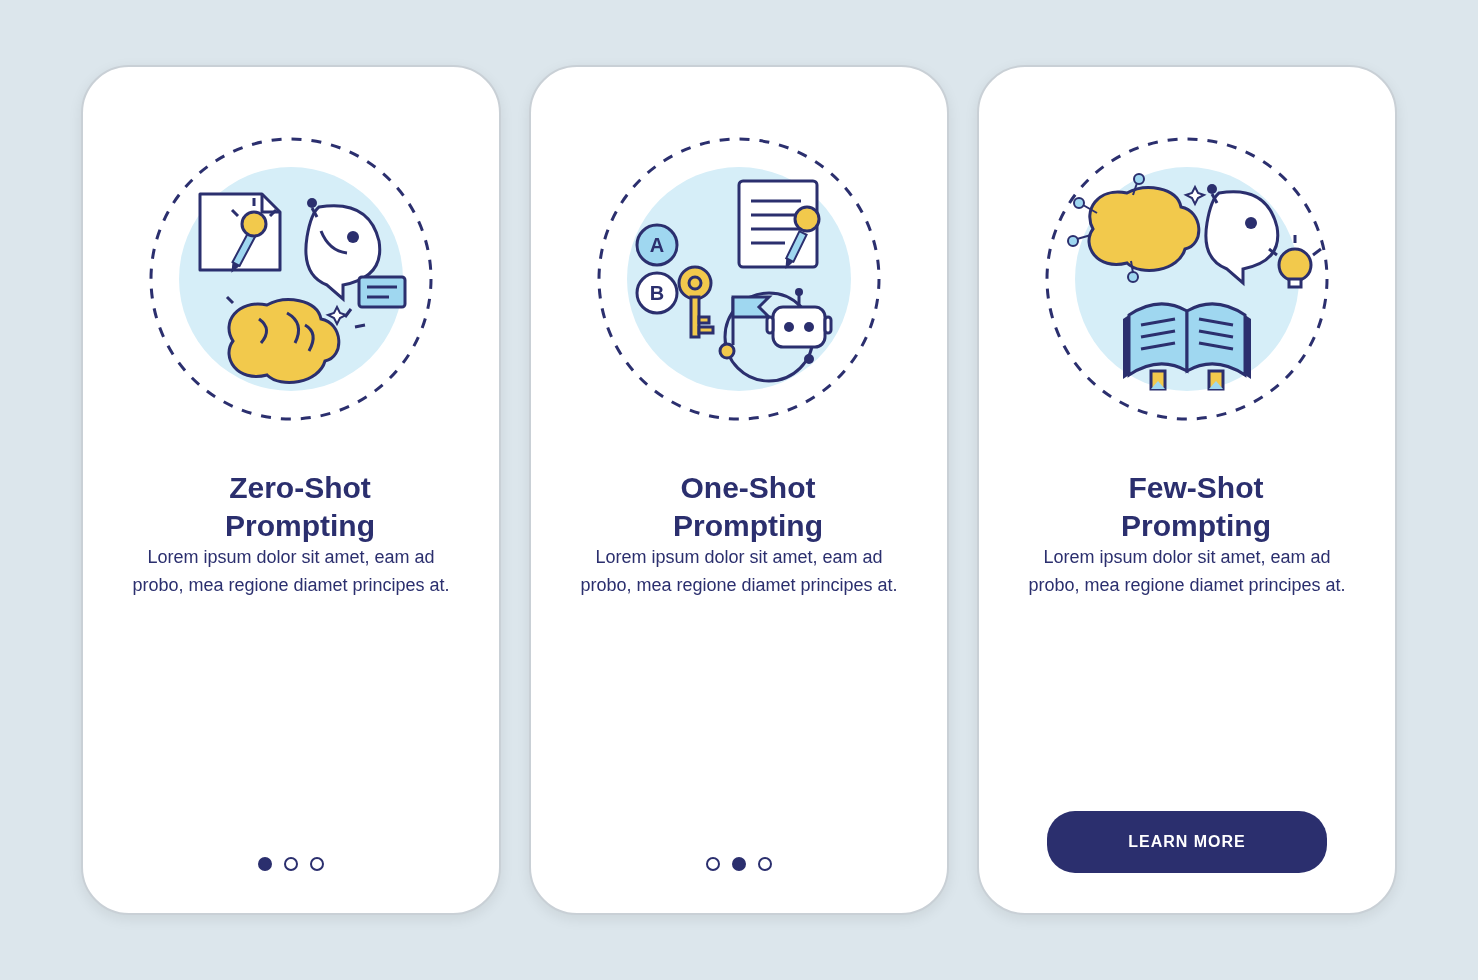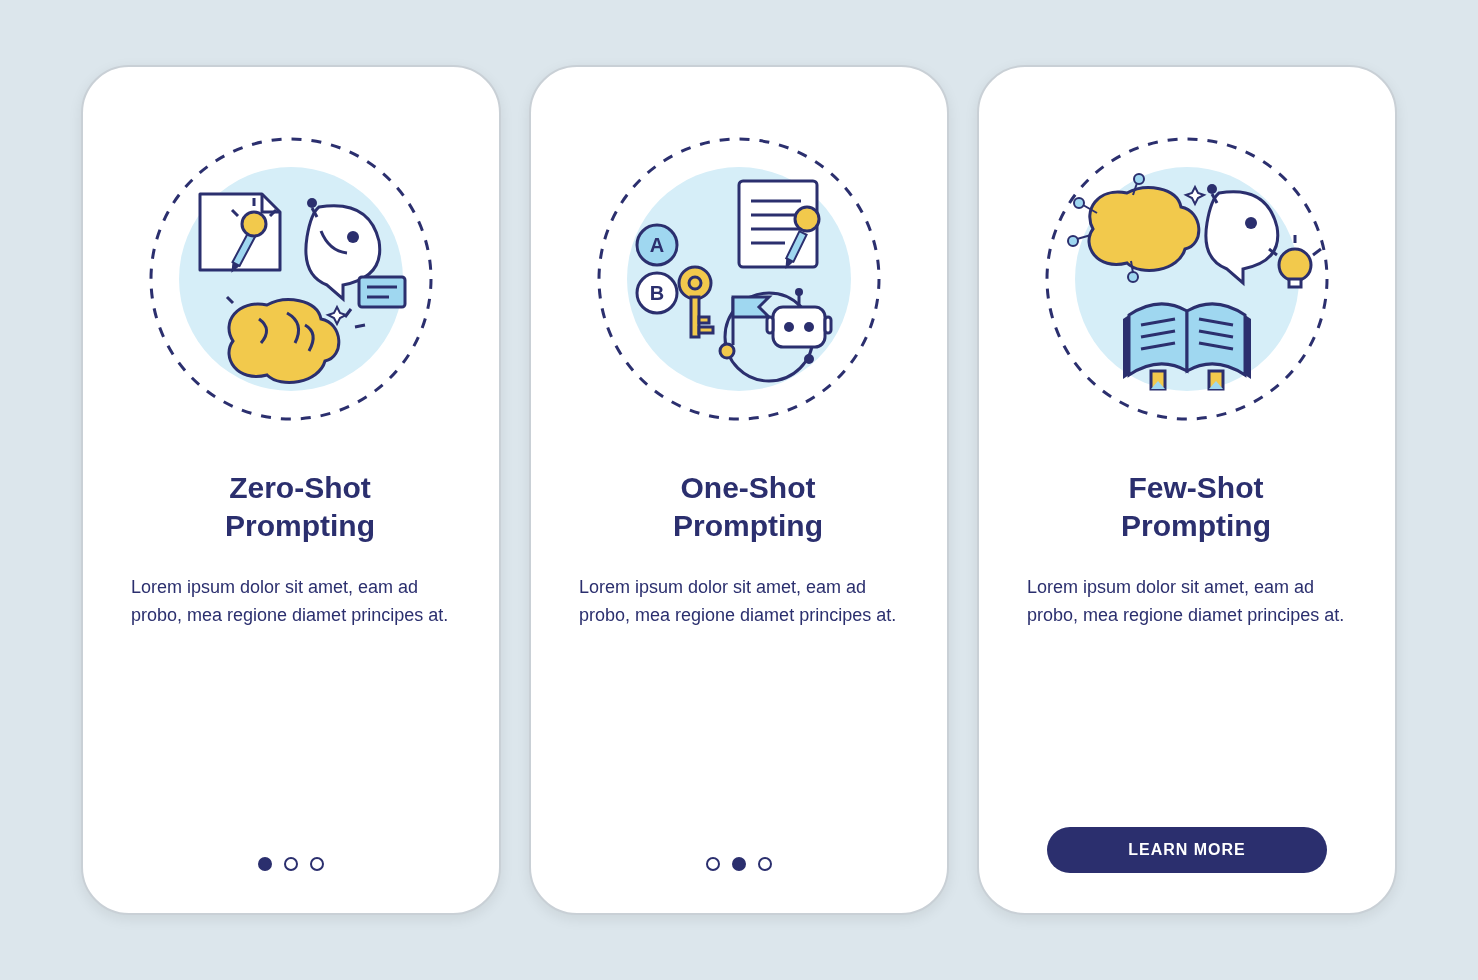--- a/index.html
+++ b/index.html
@@ -48,23 +48,22 @@
     font-weight: 700;
     text-align: center;
     line-height: 1.25;
     margin-top: 40px;
     white-space: pre-line;
     margin-left: 18px;
   }
   .desc {
     color: #2b2f6e;
     font-size: 18px;
-    text-align: left;
+    text-align: center;
     line-height: 1.55;
-    margin-top: 30px;
     max-width: 320px;
   }
   .spacer { flex: 1; }
   .dots {
     display: flex;
     gap: 12px;
     margin-bottom: 8px;
   }
   .dot {
     width: 14px;
@@ -72,21 +71,21 @@
     border-radius: 50%;
     border: 2px solid #2b2f6e;
     background: transparent;
   }
   .dot.active { background: #2b2f6e; }
   .cta {
     background: #2b2f6e;
     color: #fff;
     border: none;
     border-radius: 28px;
-    padding: 14px 0;
+    padding: 22px 0;
     width: 280px;
     font-size: 16px;
     font-weight: 700;
     letter-spacing: 1px;
     cursor: pointer;
     margin-bottom: 6px;
   }
 </style>
 </head>
 <body>

